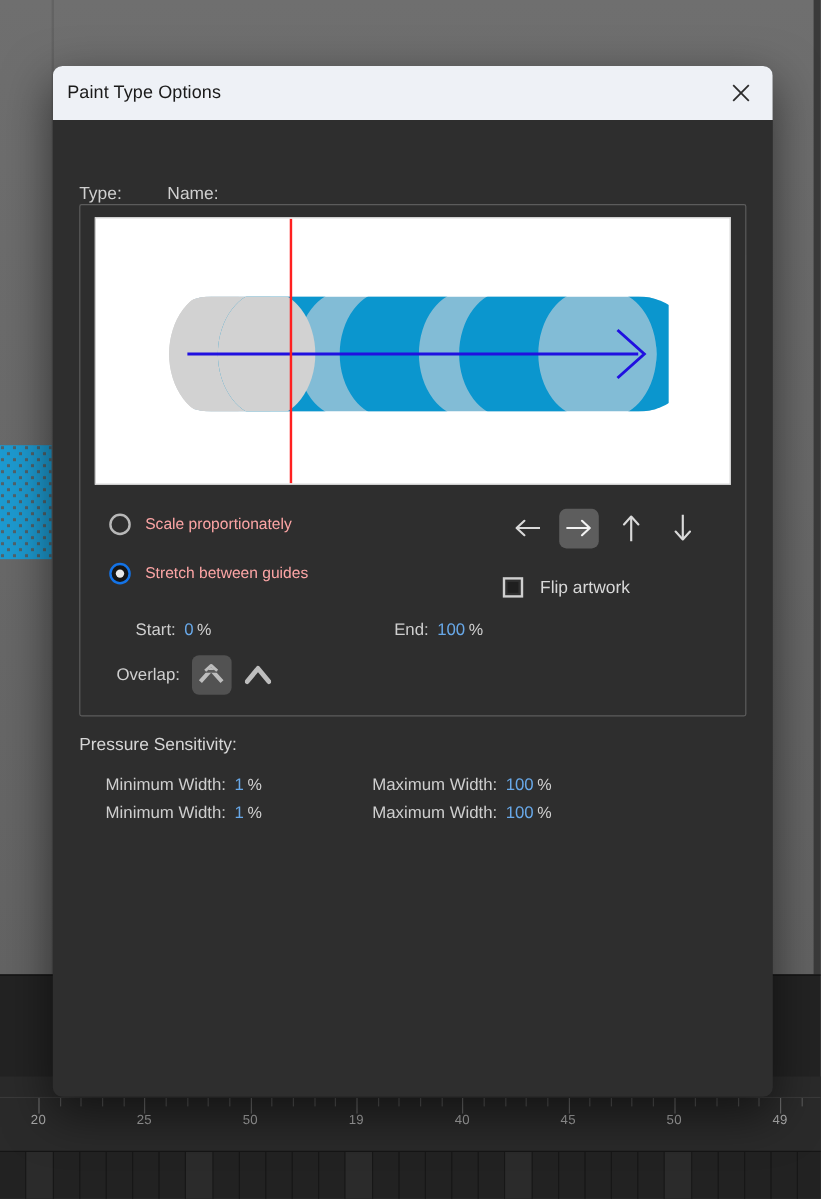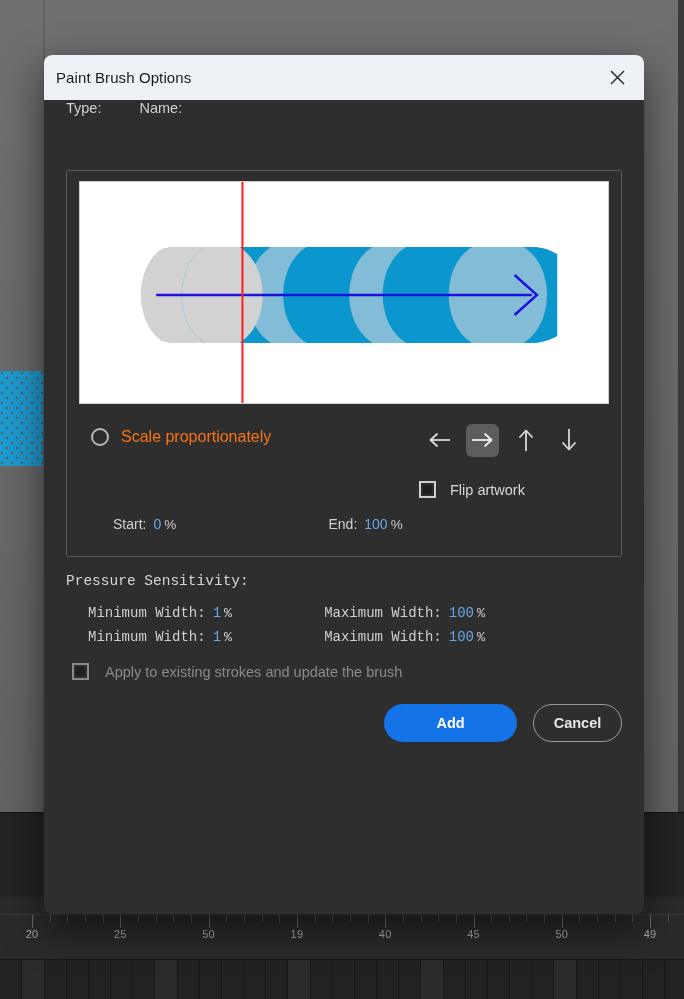--- a/index.html
+++ b/index.html
@@ -86,21 +86,21 @@
   }
   #dialog-close {
     width: 34px; height: 30px; display: flex; align-items: center;
     justify-content: center; cursor: pointer; border-radius: 3px;
   }
 
   #dialog-body { padding: 0 22px; color: #d6d6d6; }
 
   
   #type-name-row {
-    display: flex; align-items: flex-start; height: 70px; gap: 0;
+    display: flex; align-items: flex-end; height: 70px; gap: 0;
   }
   .field-label { font-size: 14.5px; color: #cfcfcf; white-space: nowrap; }
   #type-label { margin-right: 8px; }
   #type-select {
     width: 152px; height: 34px; background: #1f1f1f;
     border: 1px solid #5a5a5a; border-radius: 5px;
     display: flex; align-items: center; padding: 0 9px;
     color: #e3e3e3; font-size: 14px; cursor: pointer;
   }
   #type-select-value { flex: 1; }
@@ -134,21 +134,21 @@
     flex: none; position: relative; background: transparent;
   }
   .radio-row.selected .radio-mark {
     border-color: #1473e6; background: #151515;
   }
   .radio-row.selected .radio-mark::after {
     content: ""; position: absolute; left: 50%; top: 50%;
     width: 7px; height: 7px; border-radius: 50%; background: #e8e8e8;
     transform: translate(-50%,-50%);
   }
-  .radio-label { font-size: 16px; color: #f97316; }
+  .radio-label { font-size: 13px; color: #fca5a5; }
 
   #direction-column { flex: 1; padding-top: 5px; }
   #direction-row {
     display: flex; align-items: center; justify-content: flex-start;
     gap: 10px; padding-left: 14px; height: 38px;
   }
   .dir-btn {
     width: 33px; height: 33px; border-radius: 6px;
     display: flex; align-items: center; justify-content: center;
     cursor: pointer; background: transparent;
@@ -185,21 +185,21 @@
     display: flex; align-items: center; height: 40px; padding-left: 18px;
   }
   #overlap-buttons { display: flex; align-items: center; gap: 6px; margin-left: 10px; }
   .overlap-btn {
     width: 33px; height: 33px; border-radius: 6px;
     display: flex; align-items: center; justify-content: center; cursor: pointer;
   }
   .overlap-btn.selected { background: #525252; }
 
   
-  #sensitivity-area { padding-top: 16px; font-family: Liberation Mono, monospace; }
+  #sensitivity-area { padding-top: 16px; }
   .section-title { font-size: 14.5px; color: #d6d6d6; margin-bottom: 16px; }
   .width-row {
     display: flex; align-items: baseline; margin-bottom: 8px; padding-left: 22px;
   }
   .width-row .max-group { margin-left: 92px; display: flex; align-items: baseline; }
 
   
   #apply-row {
     display: flex; align-items: center; gap: 16px;
     margin-top: 18px; padding-left: 6px;
@@ -325,21 +325,21 @@
         <div class="track-cell" style="left: 621px; width: 22px;"></div>
         <div class="track-cell" style="left: 643px; width: 22px;"></div>
         <div class="track-cell" style="left: 665px; width: 22px;"></div>
       </div>
   </div>
 </div>
 
 <div id="dialog">
 
   <div id="dialog-titlebar">
-    <div id="dialog-title">Paint Brush Options</div>
+    <div id="dialog-title">Paint Type Options</div>
     <div id="dialog-close">
       <svg width="17" height="17" viewBox="0 0 17 17" aria-hidden="true">
         <line x1="2" y1="2" x2="15" y2="15" stroke="#2b2b2b" stroke-width="1.5"></line>
         <line x1="15" y1="2" x2="2" y2="15" stroke="#2b2b2b" stroke-width="1.5"></line>
       </svg>
     </div>
   </div>
 
   <div id="dialog-body">
 
@@ -372,20 +372,24 @@
           <line x1="160" y1="0" x2="160" y2="221" stroke="#ff2020" stroke-width="2"></line>
         </svg>
       </div>
 
       <div id="options-area">
 
         <div id="radio-column">
           <div class="radio-row">
             <span class="radio-mark"></span>
             <span class="radio-label">Scale proportionately</span>
+          </div>
+          <div class="radio-row selected">
+            <span class="radio-mark"></span>
+            <span class="radio-label">Stretch between guides</span>
           </div>
         </div>
 
         <div id="direction-column">
           <div id="direction-row">
             <div class="dir-btn">
               <svg width="23" height="16" viewBox="0 0 23 16" aria-hidden="true">
                 <line x1="22" y1="8" x2="3" y2="8" stroke="#d9d9d9" stroke-width="1.8"></line>
                 <polyline points="9,2 2.5,8 9,14" fill="none" stroke="#d9d9d9" stroke-width="1.8" stroke-linecap="round" stroke-linejoin="round"></polyline>
               </svg>
@@ -423,20 +427,37 @@
           <span class="value-blue">0</span>
           <span class="unit">%</span>
         </span>
         <span id="end-group">
           <span class="small-label">End:</span>
           <span class="value-blue">100</span>
           <span class="unit">%</span>
         </span>
       </div>
 
+      <div id="overlap-row">
+        <span class="small-label">Overlap:</span>
+        <span id="overlap-buttons">
+          <span class="overlap-btn selected">
+            <svg width="22" height="22" viewBox="0 0 22 22" aria-hidden="true">
+              <polyline points="2,17 11,7 20,17" fill="none" stroke="#bdbdbd" stroke-width="3.4" stroke-linejoin="round"></polyline>
+              <line x1="5.5" y1="8.5" x2="16.5" y2="8.5" stroke="#5b5b5b" stroke-width="2.4"></line>
+              <polyline points="6,8 11,3.5 16,8" fill="none" stroke="#bdbdbd" stroke-width="2.4" stroke-linejoin="round"></polyline>
+            </svg>
+          </span>
+          <span class="overlap-btn">
+            <svg width="22" height="22" viewBox="0 0 22 22" aria-hidden="true">
+              <polyline points="2,17 11,6 20,17" fill="none" stroke="#bdbdbd" stroke-width="4" stroke-linejoin="round" stroke-linecap="round"></polyline>
+            </svg>
+          </span>
+        </span>
+      </div>
     </div>
 
     <div id="sensitivity-area">
       <div class="section-title">Pressure Sensitivity:</div>
       <div class="width-row">
         <span class="small-label">Minimum Width:</span>
         <span class="value-blue">1</span>
         <span class="unit">%</span>
         <span class="max-group">
           <span class="small-label">Maximum Width:</span>
@@ -450,24 +471,16 @@
         <span class="value-blue">1</span>
         <span class="unit">%</span>
         <span class="max-group">
           <span class="small-label">Maximum Width:</span>
           <span class="value-blue">100</span>
           <span class="unit">%</span>
         </span>
       </div>
     </div>
 
-    <div id="apply-row">
-      <span id="apply-checkbox"></span>
-      <span id="apply-label">Apply to existing strokes and update the brush</span>
-    </div>
-
-    <div id="footer-row">
-      <div id="add-button">Add</div>
-      <div id="cancel-button">Cancel</div>
-    </div>
+
 
   </div>
 </div>
 
 </body></html>

